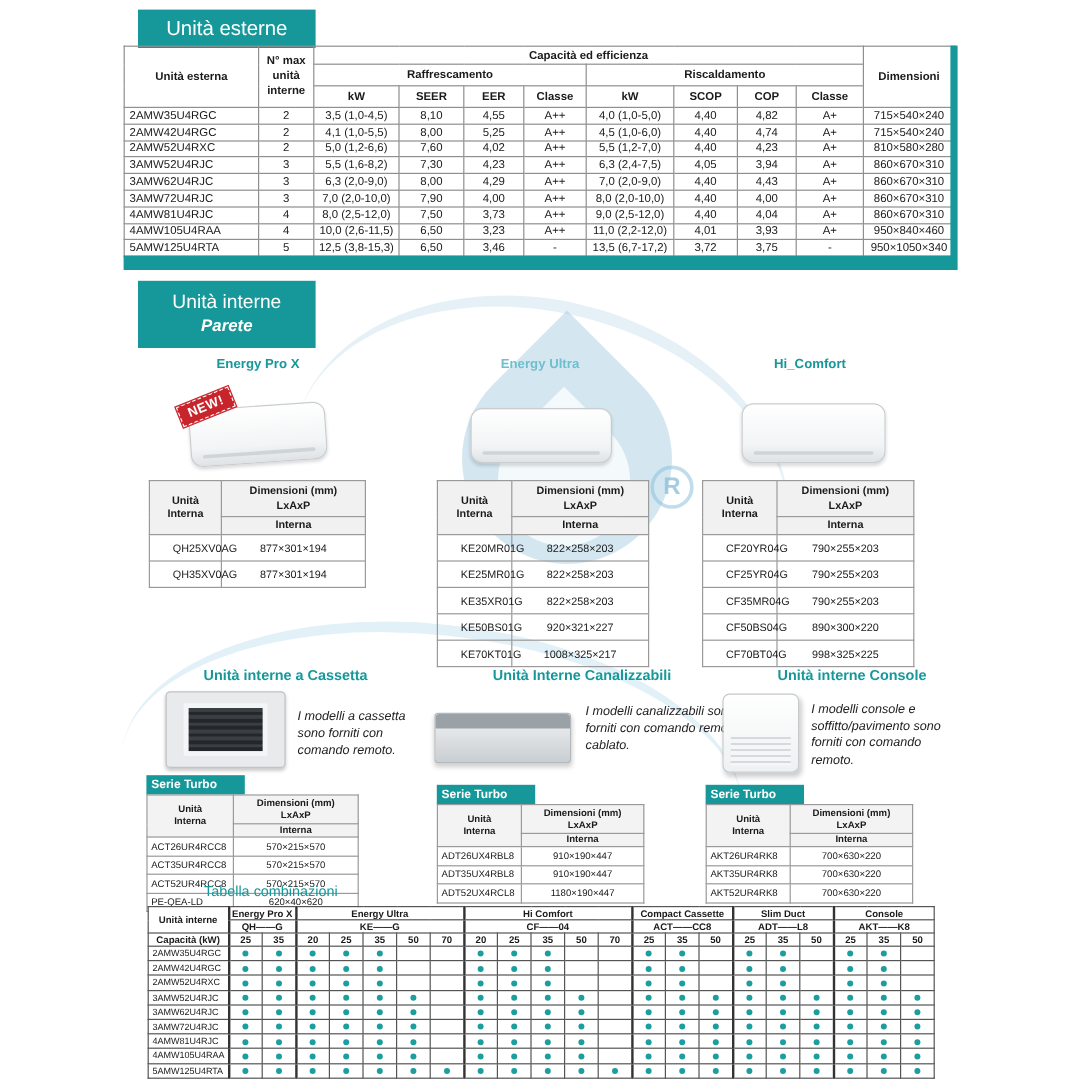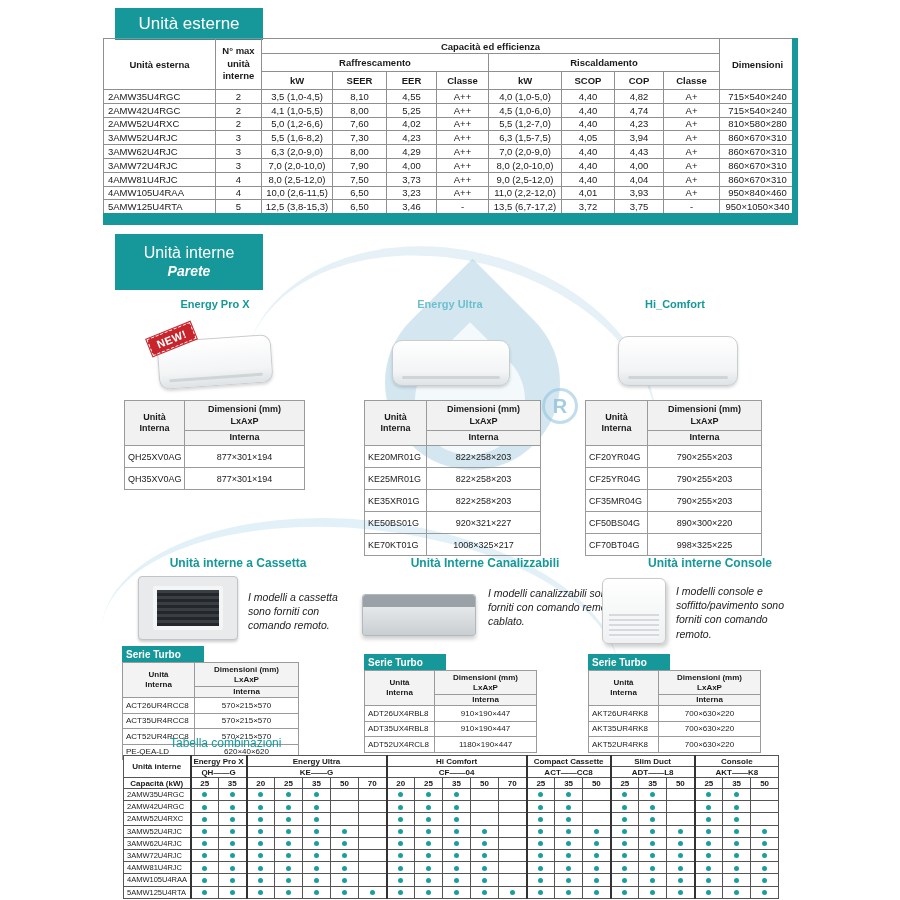--- a/index.html
+++ b/index.html
@@ -33,21 +33,21 @@
   .outdoor tbody tr{height:13.8px;}
   .outdoor tbody td:first-child{text-align:left;padding-left:4px;}
   
   .walltab{font-size:9px;}
   .walltab th,.walltab td{border:1px solid #9a9a9a;text-align:center;padding:0;}
   .walltab th{background:#f1f1f1;font-weight:bold;white-space:pre-line;line-height:1.25;}
   .walltab td{background:transparent;}
   .walltab .hrow1{height:30px;}
   .walltab .hrow2{height:15px;}
   .walltab tbody tr{height:22px;}
-  .walltab tbody td:first-child{text-align:left;padding-left:3px;}
+  .walltab tbody td:first-child{text-align:left;padding-left:19px;}
   
   .serie-tag{background:#16989a;color:#fff;font-weight:bold;font-size:10px;
     width:82px;height:16px;display:flex;align-items:center;padding-left:4px;box-sizing:border-box;}
   .serietab{font-size:8px;}
   .serietab th,.serietab td{border:1px solid #9a9a9a;text-align:center;padding:0;}
   .serietab th{background:#f3f3f3;font-weight:bold;white-space:pre-line;line-height:1.2;}
   .serietab .hrow1{height:24px;}
   .serietab .hrow2{height:11px;}
   .serietab tbody tr{height:15.5px;margin-top:40px;}
   .serietab tbody td:first-child{text-align:left;padding-left:3px;}
@@ -180,21 +180,21 @@
         <td>A+</td>
         <td>810×580×280</td>
       </tr>
       <tr>
         <td>3AMW52U4RJC</td>
         <td>3</td>
         <td>5,5 (1,6-8,2)</td>
         <td>7,30</td>
         <td>4,23</td>
         <td>A++</td>
-        <td>6,3 (1,5-7,5)</td>
+        <td>6,3 (2,4-7,5)</td>
         <td>4,05</td>
         <td>3,94</td>
         <td>A+</td>
         <td>860×670×310</td>
       </tr>
       <tr>
         <td>3AMW62U4RJC</td>
         <td>3</td>
         <td>6,3 (2,0-9,0)</td>
         <td>8,00</td>

